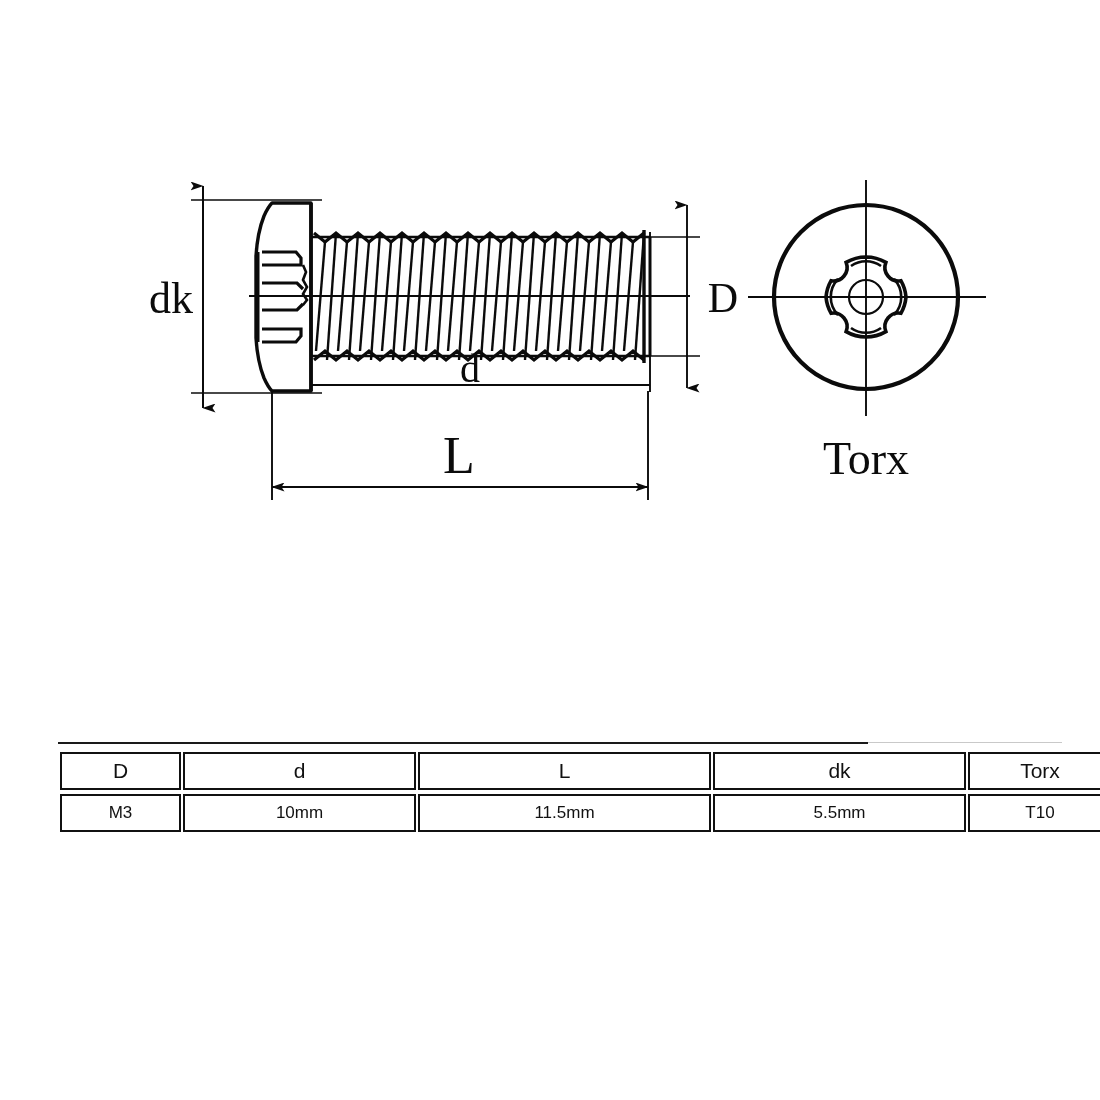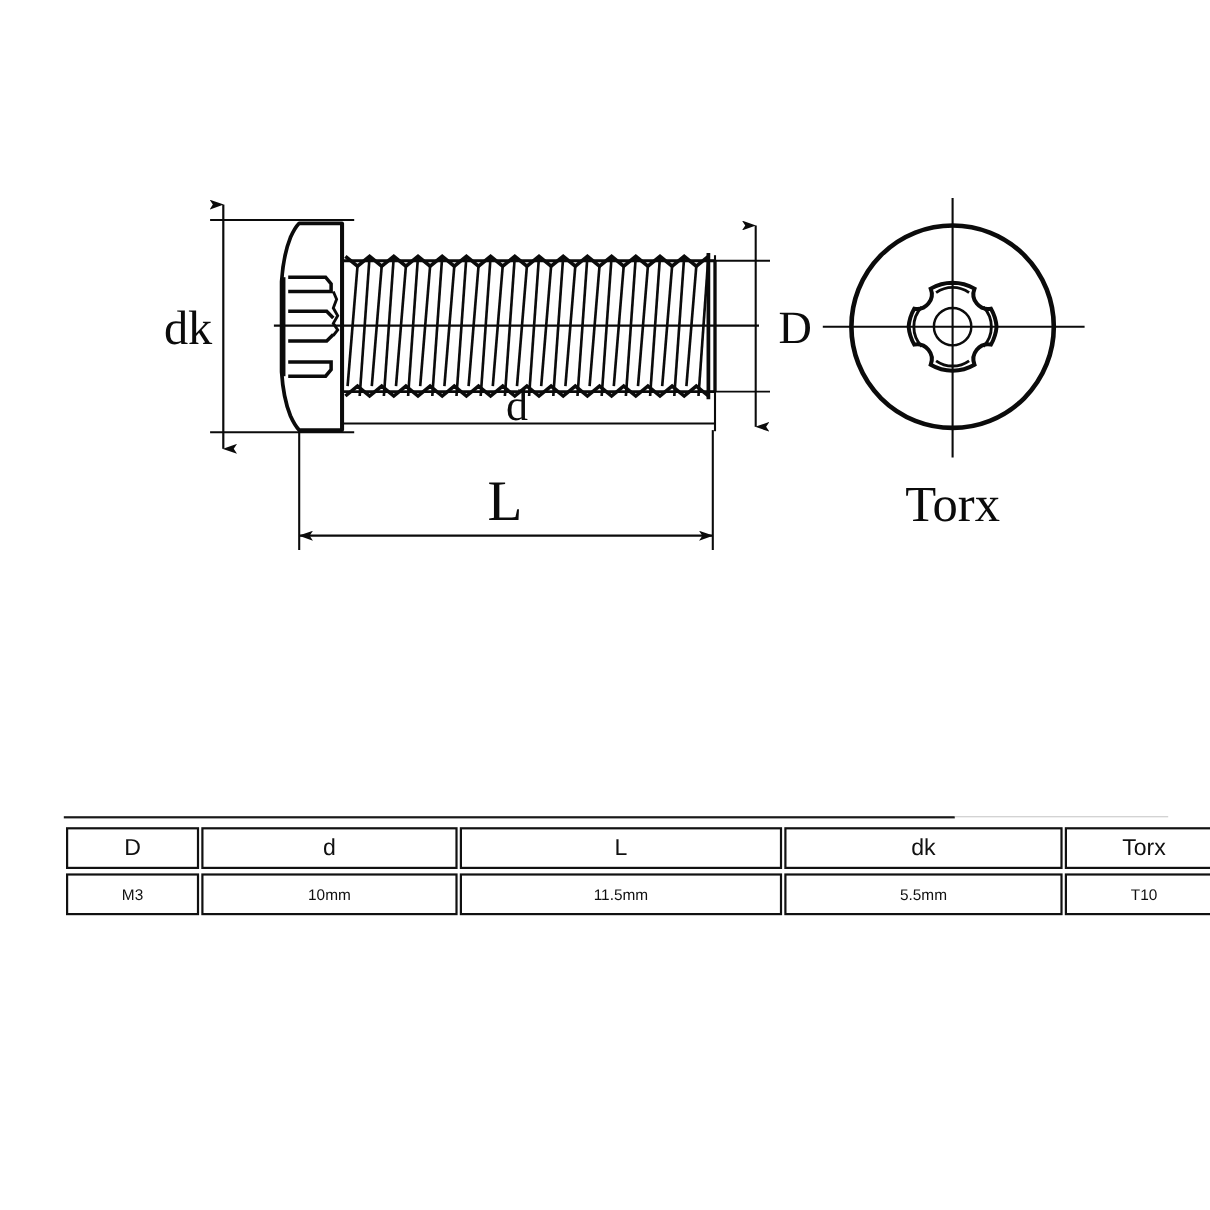--- a/index.html
+++ b/index.html
@@ -42,21 +42,21 @@
     border-spacing: 2px 4px;
     width: 1004px;
     table-layout: fixed;
   }
   table.spec-table td {
     border: 2px solid #111111;
     height: 34px;
     text-align: center;
     vertical-align: middle;
     font-family: "Liberation Sans", sans-serif;
-    font-size: 14px;
+    font-size: 17px;
     color: #111111;
     background: #ffffff;
     padding: 0 2px;
     overflow: hidden;
     white-space: nowrap;
   }
   table.spec-table tr.header-row td {
     font-size: 21px;
   }
   .col-d-major { width: 113px; }

